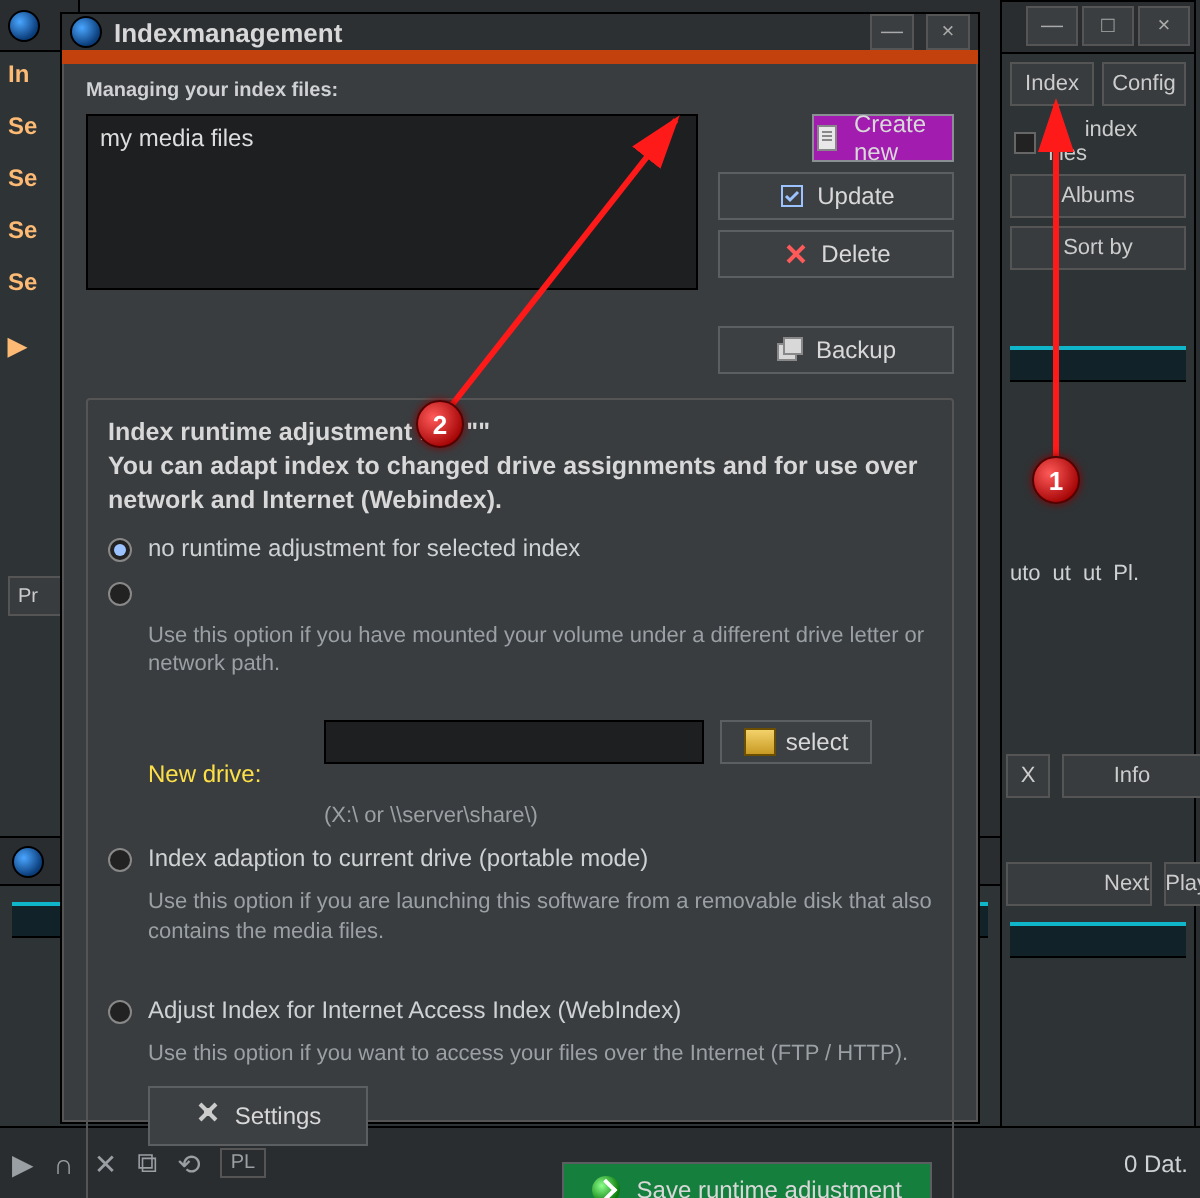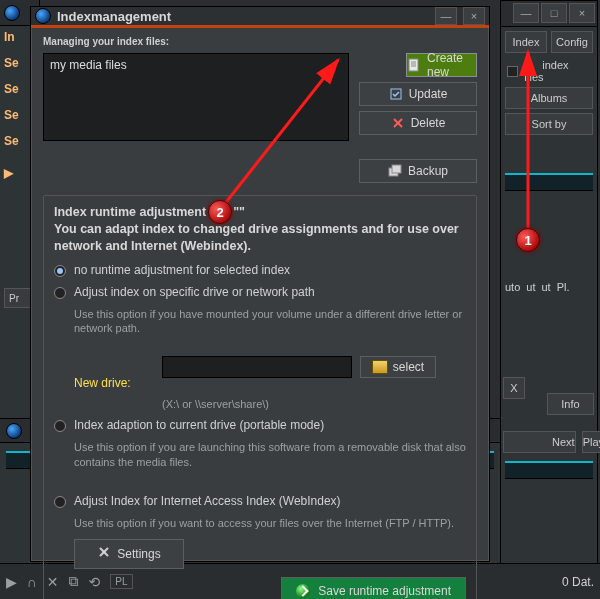--- a/index.html
+++ b/index.html
@@ -96,21 +96,21 @@
     border-top:2px solid #0fb6c9; border-bottom:1px solid #000;
   }
 
   
   .dialog {
     position:absolute; left:30px; top:6px; width:460px; height:556px;
     background:#393d40; border:1px solid #000; box-shadow:0 0 0 1px #555 inset;
     display:flex; flex-direction:column;
   }
   .dlg-title {
-    height:26px; background:#2c3033; border-bottom:3px solid #c2410c;
+    height:26px; background:#2c3033; border-bottom:7px solid #c2410c;
     display:flex; align-items:center; padding:0 4px; gap:6px;justify-content:center;
   }
   .dlg-title .spacer { flex:1; }
   .dlg-title .t-label { font-weight:bold; color:#d8d8d8; font-size:13px; }
   .app-icon {
     width:16px; height:16px; border-radius:50%;
     background: radial-gradient(circle at 35% 35%, #4aa6ff, #0b3d7a 70%);
     border:1px solid #000;
   }
   .dlg-body { padding:8px 12px 10px 12px; display:flex; flex-direction:column; gap:6px; }
@@ -122,21 +122,21 @@
     flex:1; height:88px; background:#1d1f21; border:1px solid #000;
     padding:4px 6px; color:#ddd; font-size:12px;
   }
   .btn-col { width:118px; display:flex; flex-direction:column; gap:5px; }
   .btn {
     height:24px; border:1px solid #5b5f62; background:#3c4043;
     display:flex; align-items:center; justify-content:center; gap:6px;
     color:#d8d8d8; font-size:12px; cursor:pointer;
   }
   .btn .ico { width:14px; height:14px; display:flex; align-items:center; justify-content:center; }
-  .create-new { border-color:#8a8f93; background:#4d7c0f;margin-left:47px; }
+  .create-new { border-color:#8a8f93; background:#a21caf;margin-left:47px; }
 
   .group {
     margin-top:6px; border:1px solid #555; border-radius:2px; padding:8px 10px 12px 10px;
     display:flex; flex-direction:column; gap:8px;
   }
   .group-title { font-weight:bold; color:#d8d8d8; font-size:12.5px; line-height:1.35; }
   .radio-row { display:flex; align-items:flex-start; gap:8px; }
   .radio {
     width:12px; height:12px; border:1px solid #888; border-radius:50%; background:#222;
     margin-top:2px; flex:none;
@@ -214,21 +214,21 @@
 
   <div class="right-lower-labels">
     <span>uto</span>
     <span>ut</span>
     <span>ut</span>
     <span>Pl.</span>
   </div>
 
   <div style="position:absolute; top:376px; left:2px; display:flex; gap:6px;">
     <div class="x-btn">X</div>
-    <div class="side-btn" style="margin:16px; width:47px;">Info</div>
+    <div class="side-btn" style="margin:0; width:70px;">Info</div>
   </div>
 
   <div style="position:absolute; top:430px; left:2px; right:4px; display:flex; gap:6px;">
     <div class="side-btn" style="margin:0; flex:1;padding-left:48px;">Next</div>
     <div class="side-btn" style="margin:0; flex:1;">Play</div>
   </div>
   <div style="position:absolute; top:460px; left:4px; right:4px; height:18px; background:#112228; border-top:2px solid #0fb6c9; border-bottom:1px solid #000;"></div>
 </div>
 
 <div class="left-backdrop">
@@ -334,21 +334,20 @@
         <span>You can adapt index to changed drive assignments and for use over network and Internet (Webindex).</span>
       </div>
 
       <div class="radio-row">
         <span class="radio sel"></span>
         <span>no runtime adjustment for selected index</span>
       </div>
 
       <div class="radio-row">
         <span class="radio"></span>
-        <span>Adjust index on specific drive or network path</span>
       </div>
       <div class="help">Use this option if you have mounted your volume under a different drive letter or network path.</div>
       <div class="drive-row">
         <span class="lbl">New drive:</span>
         <div class="drive-input"></div>
         <div class="drive-sel">
           <span class="folder-ico"></span>
           <span>select</span>
         </div>
       </div>

